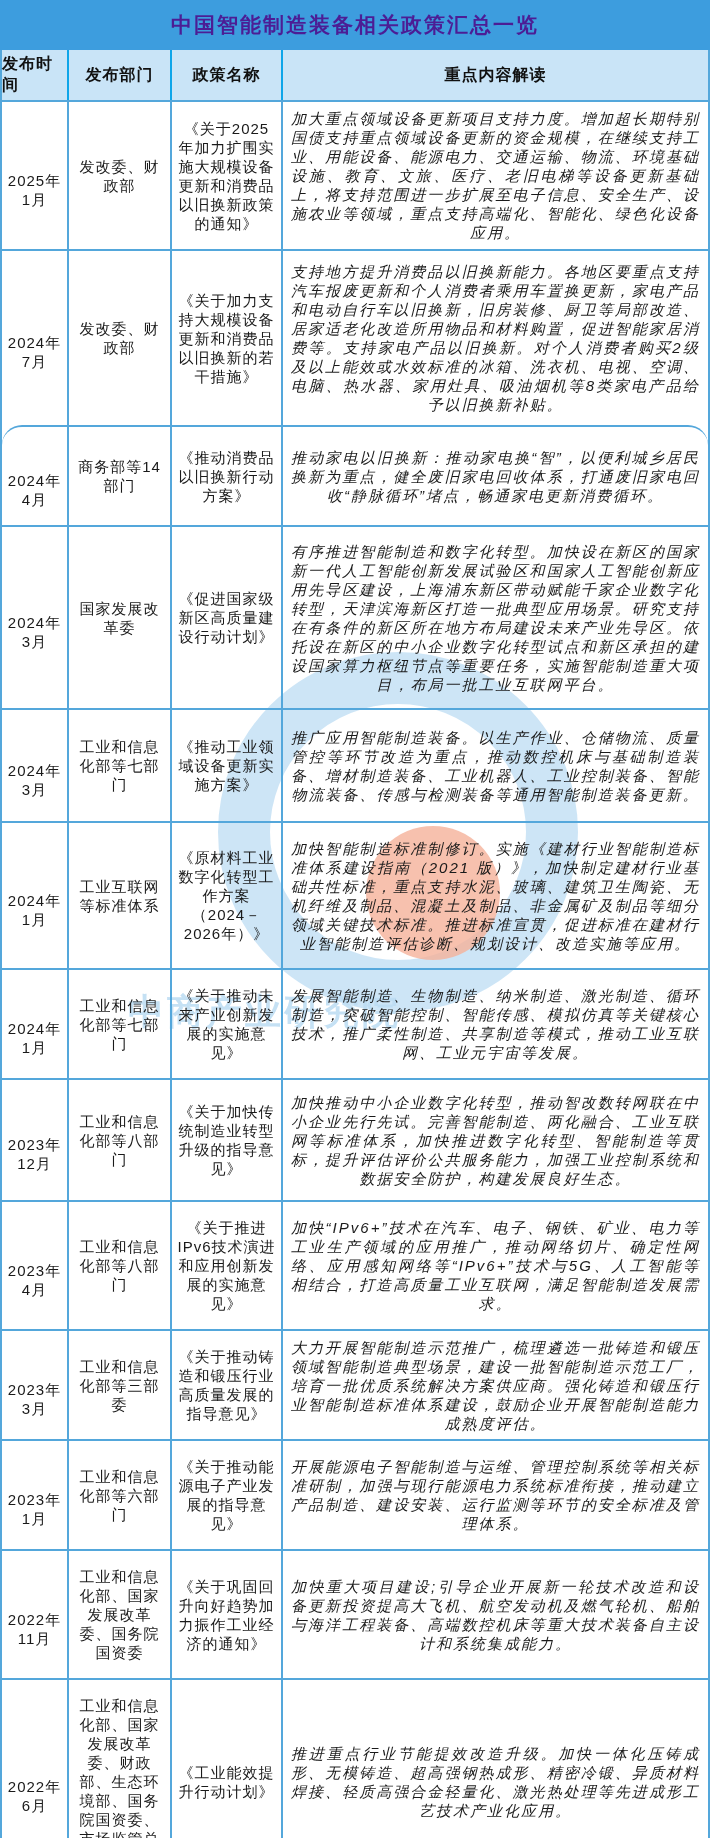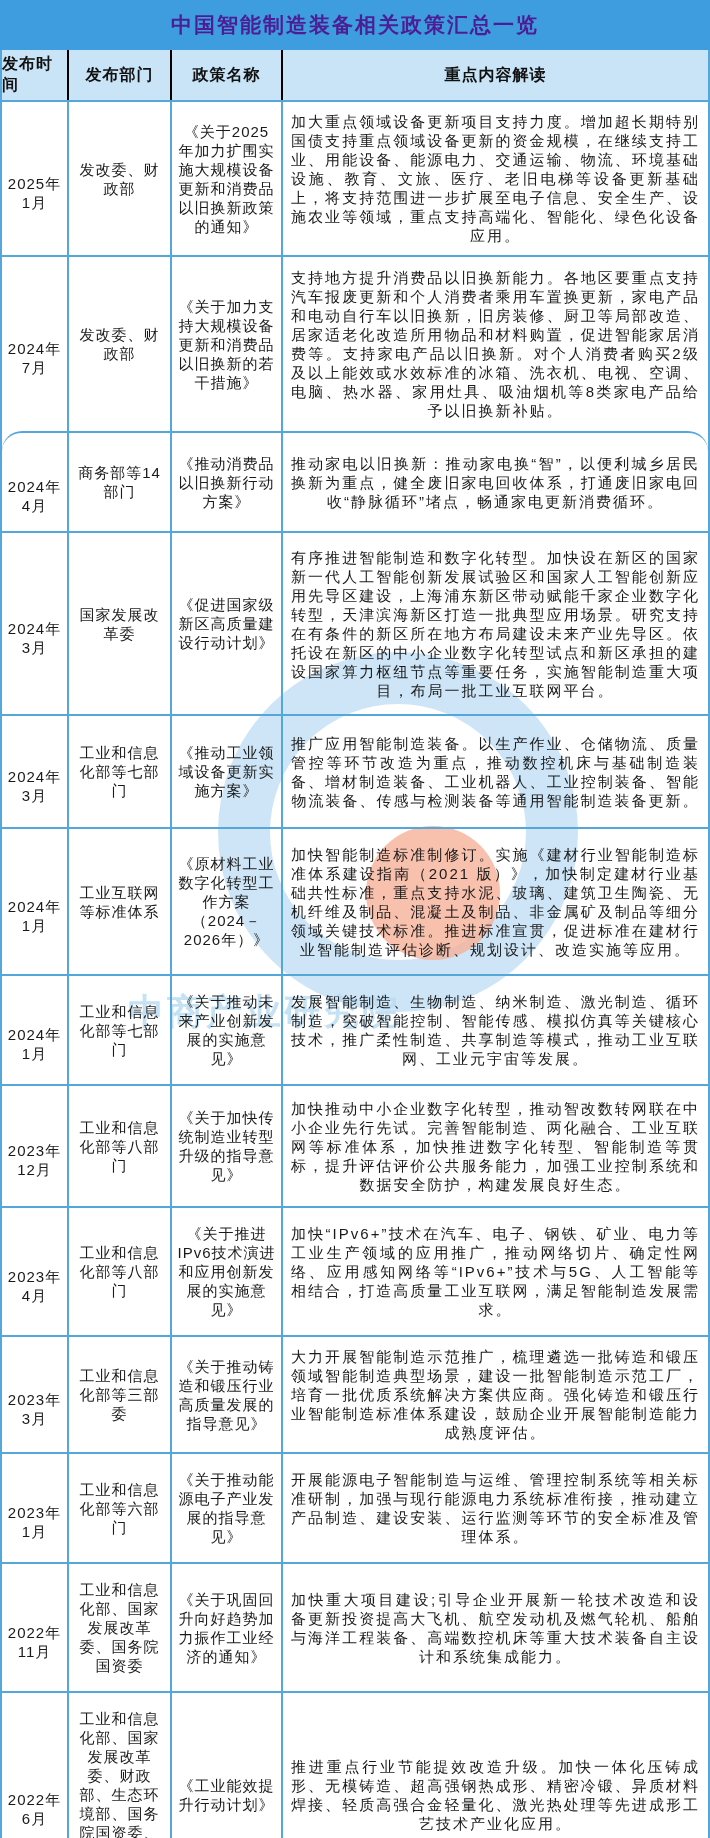--- a/index.html
+++ b/index.html
@@ -48,41 +48,41 @@
     border-left:2px solid var(--border,#54a7db);
     border-right:2px solid var(--border,#54a7db);
   }
   .thead{
     display:grid;grid-template-columns:65px 103px 111px 1fr;
     height:50px;background:var(--header-bg,#c9e4f7);
   }
   .th{
     display:flex;align-items:center;justify-content:center;
     font-weight:bold;font-size:16px;letter-spacing:1px;color:#111;
-    border-left:2px solid #000000;box-sizing:border-box;
+    border-left:2px solid #0ea5e9;box-sizing:border-box;
   }
   .th:first-child{border-left:none;}
   .tr{
     display:grid;grid-template-columns:65px 103px 111px 1fr;
     border-top:2px solid var(--border,#54a7db);
     background:transparent;box-sizing:border-box;
   }
   .td{
     display:flex;align-items:center;justify-content:center;
     padding:16px 5px;box-sizing:border-box;
     font-size:15px;line-height:19px;letter-spacing:1px;
     text-align:center;
     border-left:2px solid var(--border,#54a7db);
     background:transparent;
   }
   .td:first-child{border-left:none;margin-top:28px;}
   .td-content{
-    padding:10px 8px;
+    padding:4px 8px;
     letter-spacing:2px;
-    text-align:justify;text-align-last:center;
+    text-align:justify;text-align-last:center;font-style:italic;
   }
   .tbody{border-bottom:2px solid var(--border,#54a7db);}
 </style>
 </head>
 <body>
 
 <div class="page">
 
   <div class="title-bar">中国智能制造装备相关政策汇总一览</div>
 

